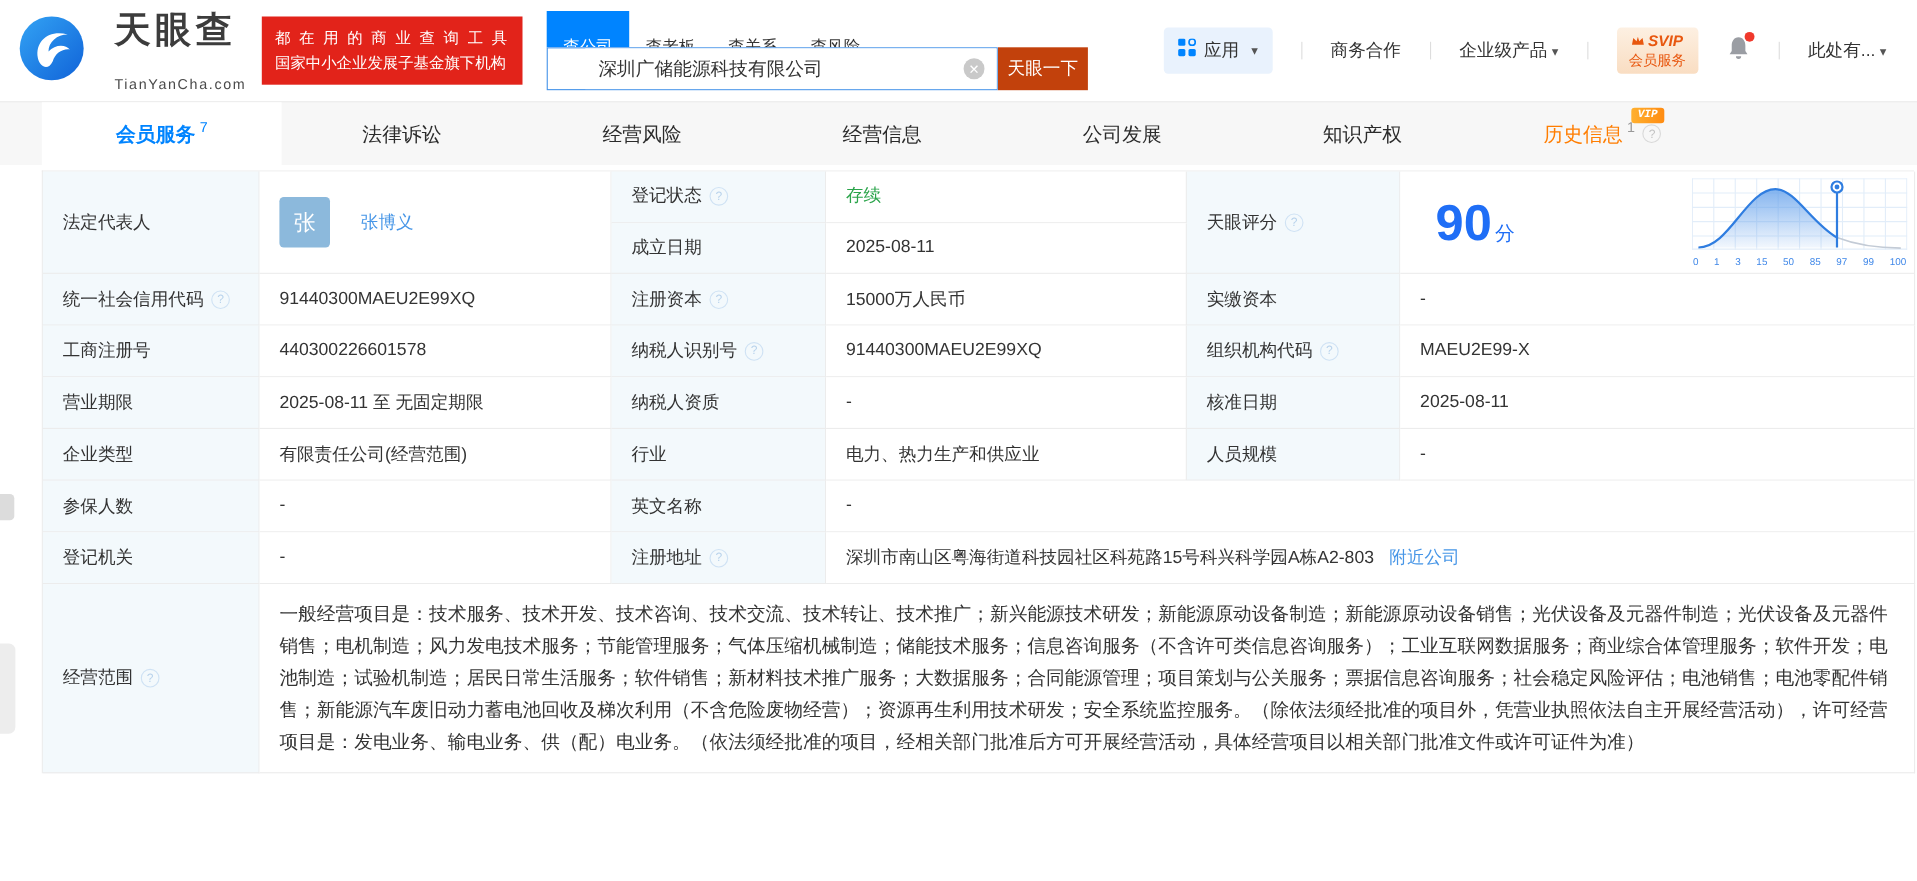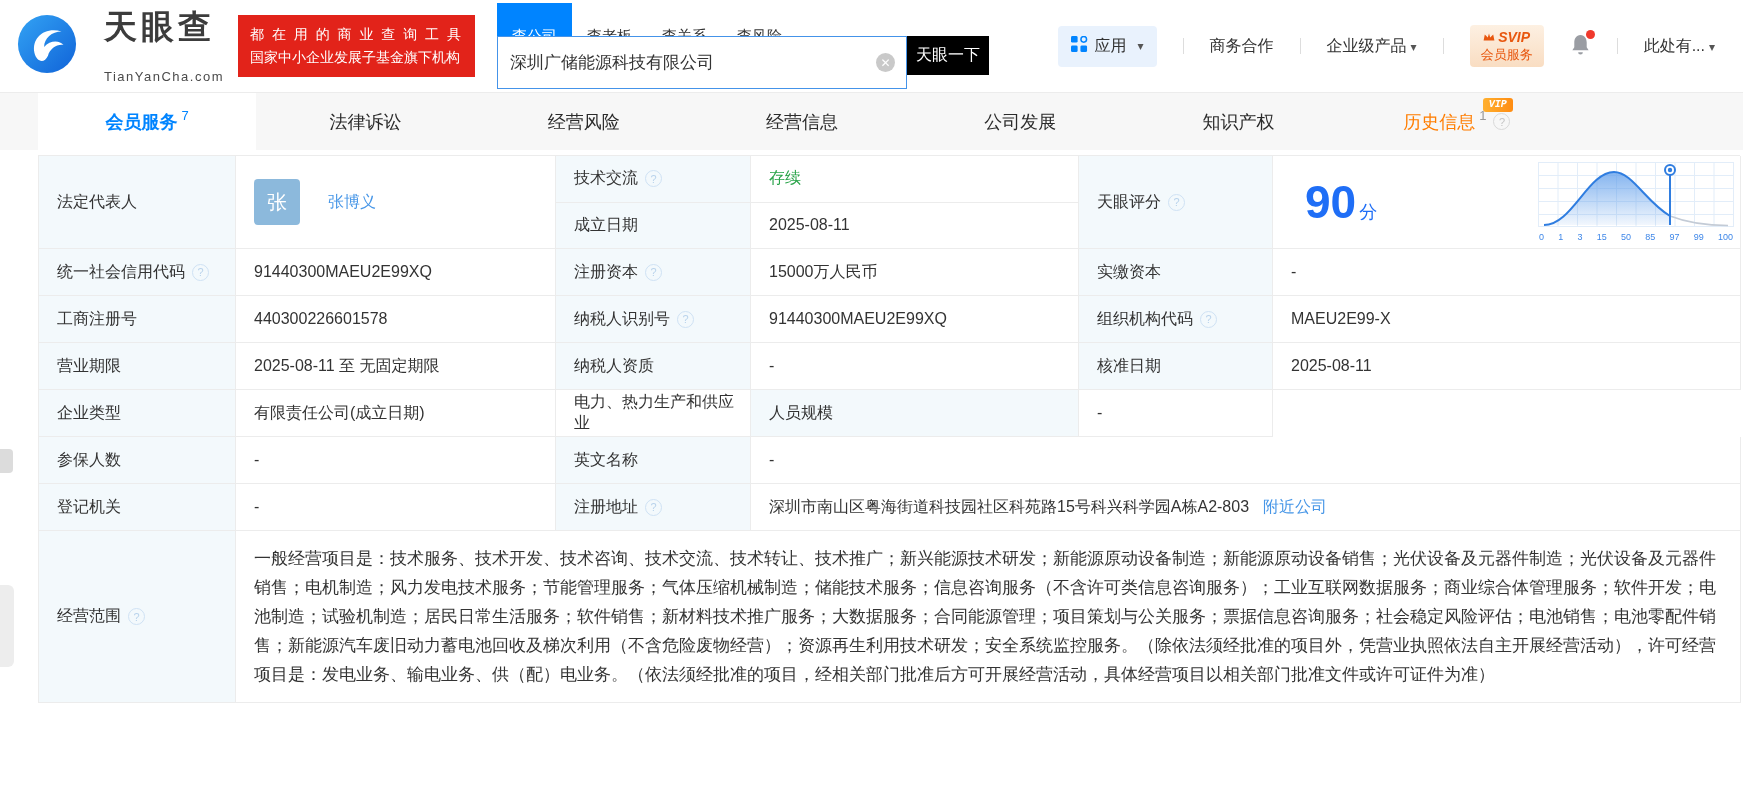--- a/index.html
+++ b/index.html
@@ -16,26 +16,26 @@
   .logo-cn { font-size:33px; font-weight:bold; color:#3c3c3c; letter-spacing:4px; line-height:36px; }
   .logo-en { font-size:13px; color:#4a4a4a; letter-spacing:1.5px;margin-top:24px; }
   .slogan { margin-left:14px; background:#e2231a; color:#fff; padding:8px 12px; font-size:14px; line-height:23px; }
   .slogan .l1 { letter-spacing:2px; }
 
   .search-wrap { margin-left:22px; width:494px; }
   .search-tabs { display:flex; font-size:15px; }
   .search-tab { padding:16px 15px; line-height:33px; height:33px; color:#333; cursor:pointer; }
   .search-tab.active { background:#0084ff; color:#fff; }
   .search-row { display:flex; }
-  .search-box { position:relative; width:410px; height:53px; border:1px solid #4493e9; display:flex; align-items:center; background:#fff; }
+  .search-box { position:relative; width:410px; height:39px; border:1px solid #4493e9; display:flex; align-items:center; background:#fff;padding-left:34px; }
   .search-box input { border:none; outline:none; width:100%; height:100%; padding:0 42px 0 12px; font-size:17px; color:#333; font-family:inherit; }
   .clear-btn { position:absolute; right:11px; width:19px; height:19px; border-radius:50%; background:#c9c9c9; color:#fff;
     display:flex; align-items:center; justify-content:center; font-size:12px; cursor:pointer; }
   .clear-btn::before { content:"✕"; }
-  .search-btn { width:82px; height:39px; background:#000000; color:#fff; font-size:16px; border:none;
+  .search-btn { width:82px; height:39px; background:#c2410c; color:#fff; font-size:16px; border:none;
     display:flex; align-items:center; justify-content:center; cursor:pointer; font-family:inherit; }
 
   .top-nav { margin-left:auto; display:flex; align-items:center; gap:26px; padding-right:28px; }
   .apps-btn { display:flex; align-items:center; gap:7px; background:#e9f2fd; padding:10px 13px; border-radius:4px; cursor:pointer; }
   .caret::after { content:"▾"; font-size:12px; color:#555; margin-left:4px; }
   .divider { width:1px; height:16px; background:#ddd; }
   .nav-item { color:#333; cursor:pointer; }
   .vip-badge { background:linear-gradient(#fdf0e2,#f9ddc2); border-radius:4px; padding:4px 11px; text-align:center;
     color:#e8570f; font-size:13px; line-height:17px; cursor:pointer; }
   .vip-badge .svip { font-weight:bold; font-style:italic; font-size:14px; display:inline-flex; align-items:center; gap:3px; }
@@ -206,21 +206,21 @@
   <div class="trow r1">
     <div class="cell lab">
         <span>法定代表人</span>
       </div>
     <div class="cell">
       <span class="avatar">张</span>
       <a class="link name">张博义</a>
     </div>
     <div class="stackcol">
       <div class="cell lab">
-        <span>技术交流</span>
+        <span>登记状态</span>
           <span class="q"></span>
       </div>
       <div class="cell lab">
           <span>成立日期</span>
         </div>
     </div>
     <div class="stackcol">
       <div class="cell">
           <span class="green">存续</span>
         </div>
@@ -350,21 +350,24 @@
     <div class="cell">
         <span>2025-08-11</span>
       </div>
   </div>
 
   <div class="trow">
     <div class="cell lab">
         <span>企业类型</span>
       </div>
     <div class="cell">
-        <span>有限责任公司(成立日期)</span>
+        <span>有限责任公司(经营范围)</span>
+      </div>
+    <div class="cell lab">
+        <span>行业</span>
       </div>
     <div class="cell">
         <span>电力、热力生产和供应业</span>
       </div>
     <div class="cell lab">
         <span>人员规模</span>
       </div>
     <div class="cell">
         <span>-</span>
       </div>

